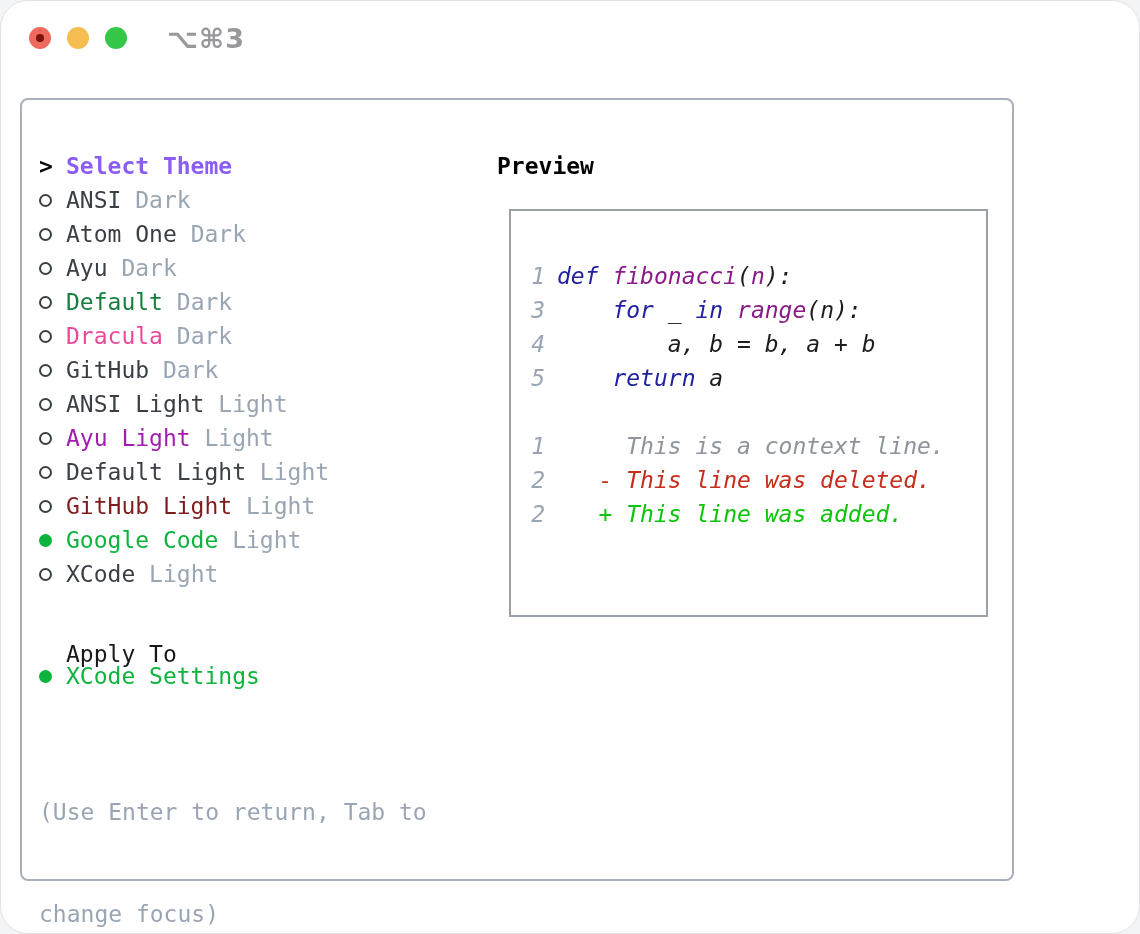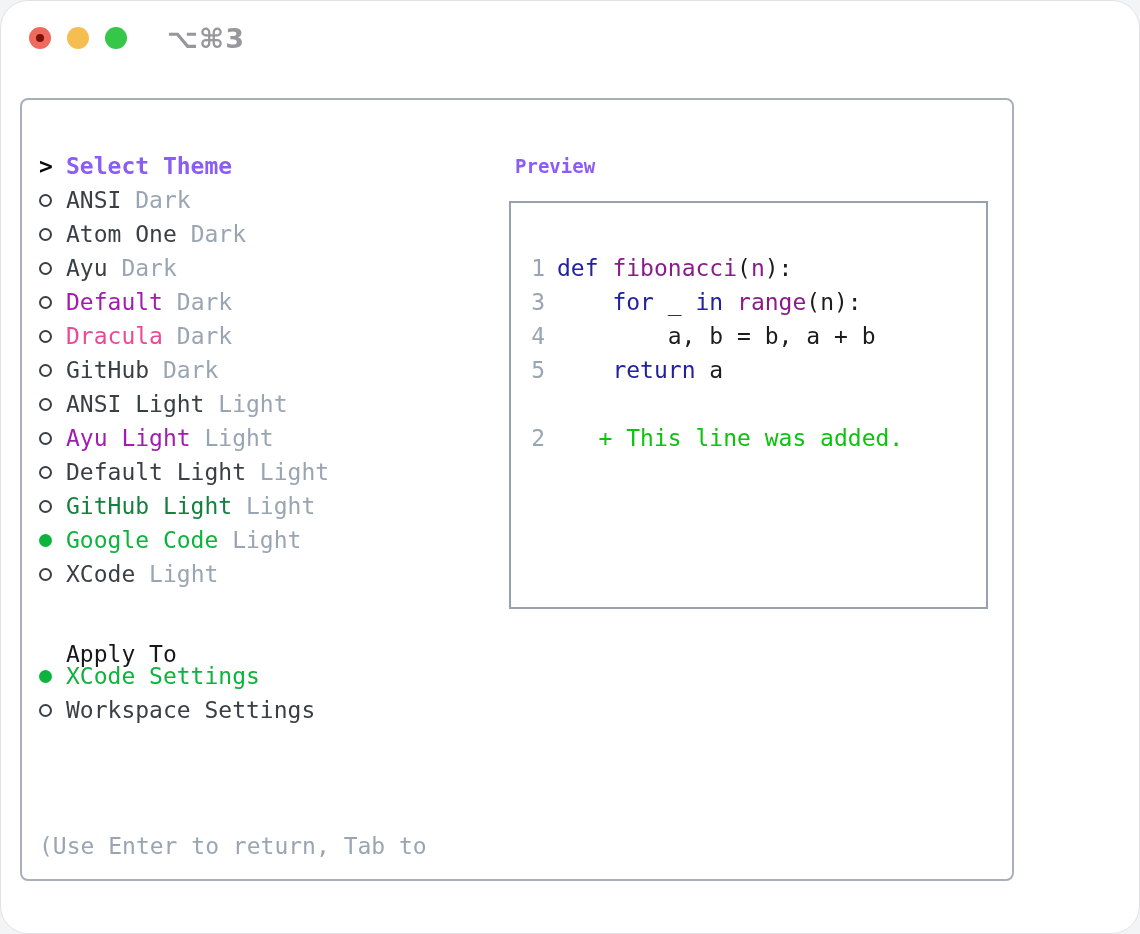--- a/index.html
+++ b/index.html
@@ -58,28 +58,29 @@
   .marker .circle.filled { background:#0cb33c; border-color:#0cb33c; }
   .marker.cursor { font-weight:700; color:#0b0b0c; }
   .hlabel { font-weight:700; color:#8b5cf6; }
   .alabel { color:#17181a;margin-top:24px; }
   .variant { }
   .hint { line-height:34px; white-space:pre; }
   
   .preview-title {
     position:absolute; left:496px; top:148px;
     height:34px; line-height:34px;
-    font-size:19px; font-weight:700; color:#8b5cf6;margin-left:18px;
+    font-size:23px; font-weight:700; color:#000000;
   }
   .preview-box {
-    position:absolute; left:508px; top:200px;
+    position:absolute; left:508px; top:208px;
     width:479px; height:408px;
     border:2px solid #9aa1ab;
     box-sizing:border-box;
     background:#ffffff;
+    font-style:italic;
   }
   .code {
     position:absolute; left:18px; top:48px;
     font-size:23px;
   }
   .code-line { height:34px; line-height:34px; white-space:pre; }
   .lineno {
     display:inline-block; width:16px; margin-right:12px;
     text-align:right;
   }
@@ -103,57 +104,58 @@
   <div class="left">
     <div class="row">
       <span class="marker cursor">&gt;</span>
       <span class="hlabel">Select Theme</span>
     </div>
 
     <div id="theme-list">
         <div class="row"><span class="marker"><span class="circle"></span></span><span style="color: rgb(58, 63, 70);">ANSI</span><span class="variant" style="color: rgb(154, 165, 179);"> Dark</span></div>
         <div class="row"><span class="marker"><span class="circle"></span></span><span style="color: rgb(58, 63, 70);">Atom One</span><span class="variant" style="color: rgb(154, 165, 179);"> Dark</span></div>
         <div class="row"><span class="marker"><span class="circle"></span></span><span style="color: rgb(58, 63, 70);">Ayu</span><span class="variant" style="color: rgb(154, 165, 179);"> Dark</span></div>
-        <div class="row"><span class="marker"><span class="circle"></span></span><span style="color: #a21caf;">Default</span><span class="variant" style="color: rgb(154, 165, 179);"> Dark</span></div>
+        <div class="row"><span class="marker"><span class="circle"></span></span><span style="color: #15803d;">Default</span><span class="variant" style="color: rgb(154, 165, 179);"> Dark</span></div>
         <div class="row"><span class="marker"><span class="circle"></span></span><span style="color: #ec4899;">Dracula</span><span class="variant" style="color: rgb(154, 165, 179);"> Dark</span></div>
         <div class="row"><span class="marker"><span class="circle"></span></span><span style="color: rgb(58, 63, 70);">GitHub</span><span class="variant" style="color: rgb(154, 165, 179);"> Dark</span></div>
         <div class="row"><span class="marker"><span class="circle"></span></span><span style="color: rgb(58, 63, 70);">ANSI Light</span><span class="variant" style="color: rgb(154, 165, 179);"> Light</span></div>
         <div class="row"><span class="marker"><span class="circle"></span></span><span style="color: #a21caf;">Ayu Light</span><span class="variant" style="color: rgb(154, 165, 179);"> Light</span></div>
         <div class="row"><span class="marker"><span class="circle"></span></span><span style="color: rgb(58, 63, 70);">Default Light</span><span class="variant" style="color: rgb(154, 165, 179);"> Light</span></div>
-        <div class="row"><span class="marker"><span class="circle"></span></span><span style="color: #15803d;">GitHub Light</span><span class="variant" style="color: rgb(154, 165, 179);"> Light</span></div>
+        <div class="row"><span class="marker"><span class="circle"></span></span><span style="color: #7f1d1d;">GitHub Light</span><span class="variant" style="color: rgb(154, 165, 179);"> Light</span></div>
         <div class="row"><span class="marker"><span class="circle filled"></span></span><span style="color: rgb(12, 179, 60);">Google Code</span><span class="variant" style="color: rgb(154, 165, 179);"> Light</span></div>
         <div class="row"><span class="marker"><span class="circle"></span></span><span style="color: rgb(58, 63, 70);">XCode</span><span class="variant" style="color: rgb(154, 165, 179);"> Light</span></div>
       </div>
 
     <div class="row blank"></div>
 
     <div class="row">
       <span class="marker"></span>
       <span class="alabel">Apply To</span>
     </div>
 
     <div id="apply-list">
         <div class="row"><span class="marker"><span class="circle filled"></span></span><span style="color: rgb(12, 179, 60);">XCode Settings</span></div>
-        <div class="row"><span class="marker"><span class="circle"></span></span><span style="color: rgb(58, 63, 70);">Workspace Settings</span></div>
       </div>
 
     <div class="row blank"></div>
 
     <div class="hint" style="color: rgb(154, 165, 179);">
       <div>(Use Enter to return, Tab to</div>
       <div>change focus)</div>
     </div>
   </div>
 
   <div class="preview-title">Preview</div>
 
   <div class="preview-box">
     <div class="code" id="code">
         <div class="code-line"><span class="lineno" style="color: rgb(154, 165, 179);">1</span><span style="color: rgb(34, 34, 158);">def</span><span style="color: rgb(29, 29, 31);"> </span><span style="color: rgb(138, 27, 138);">fibonacci</span><span style="color: rgb(29, 29, 31);">(</span><span style="color: rgb(138, 27, 138);">n</span><span style="color: rgb(29, 29, 31);">):</span></div>
         <div class="code-line"><span class="lineno" style="color: rgb(154, 165, 179);">3</span><span style="color: rgb(29, 29, 31);">    </span><span style="color: rgb(34, 34, 158);">for</span><span style="color: rgb(29, 29, 31);"> _ </span><span style="color: rgb(34, 34, 158);">in</span><span style="color: rgb(29, 29, 31);"> </span><span style="color: rgb(138, 27, 138);">range</span><span style="color: rgb(29, 29, 31);">(n):</span></div>
         <div class="code-line"><span class="lineno" style="color: rgb(154, 165, 179);">4</span><span style="color: rgb(29, 29, 31);">        a, b = b, a + b</span></div>
         <div class="code-line"><span class="lineno" style="color: rgb(154, 165, 179);">5</span><span style="color: rgb(29, 29, 31);">    </span><span style="color: rgb(34, 34, 158); text-align: center;">return</span><span style="color: rgb(29, 29, 31);"> a</span></div>
         <div class="code-line"><span class="lineno" style="color: rgb(154, 165, 179);"></span></div>
+        <div class="code-line"><span class="lineno" style="color: rgb(154, 165, 179);">1</span><span style="color: rgb(141, 148, 156);">     This is a context line.</span></div>
+        <div class="code-line"><span class="lineno" style="color: rgb(154, 165, 179);">2</span><span style="color: rgb(197, 46, 27);">   - This line was deleted.</span></div>
         <div class="code-line"><span class="lineno" style="color: rgb(154, 165, 179);">2</span><span style="color: rgb(11, 196, 11);">   + This line was added.</span></div>
       </div>
   </div>
 
 </div>
 
 </body></html>

